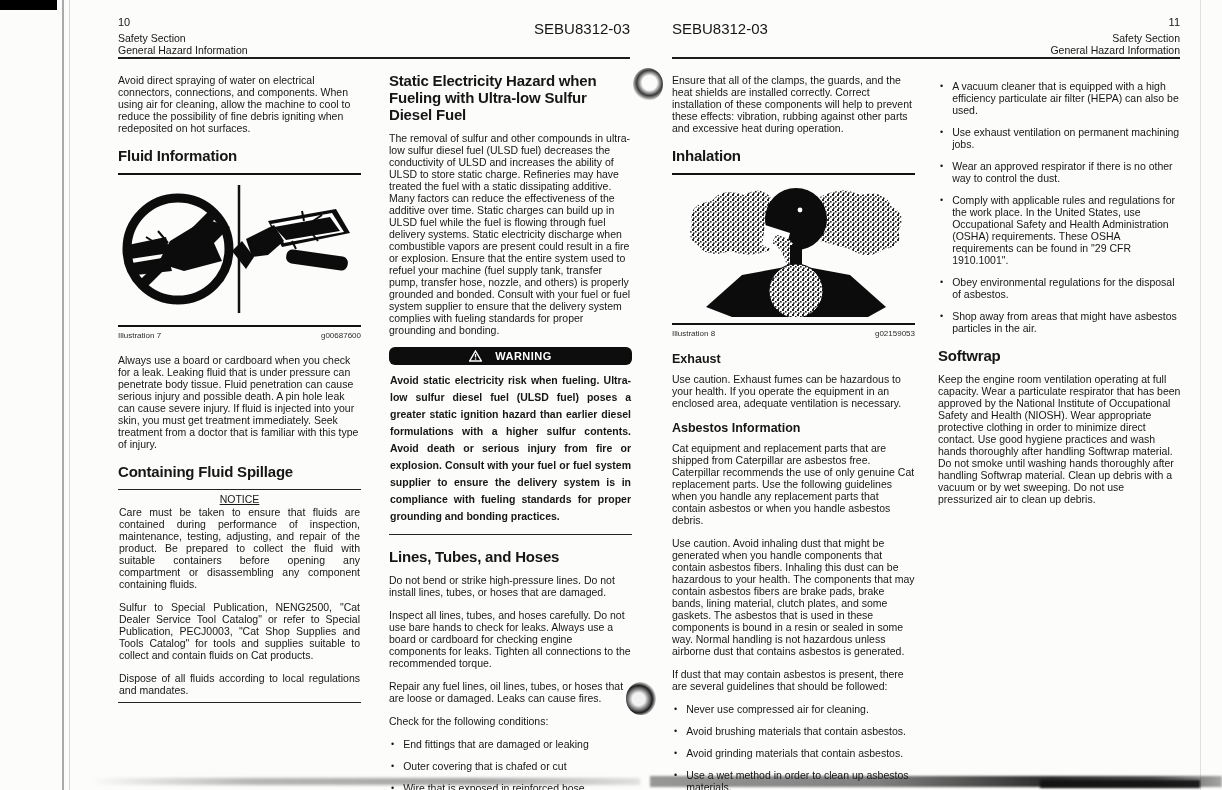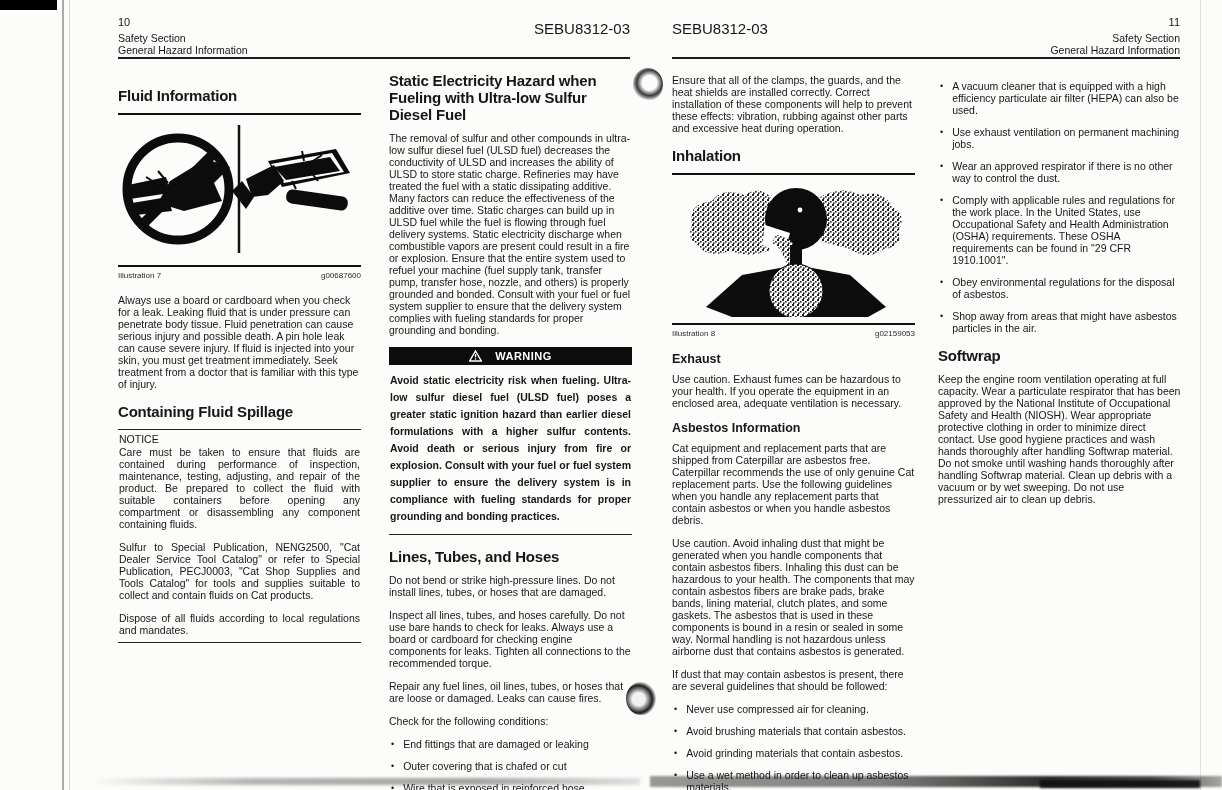--- a/index.html
+++ b/index.html
@@ -13,24 +13,24 @@
   .hdr-num{position:absolute;top:16px;font-size:11px;}
   .hdr-code{position:absolute;top:20px;font-size:15px;}
   .hdr-sec{position:absolute;font-size:10.5px;line-height:12px;}
   .col{position:absolute;top:74px;width:243px;font-size:10.5px;line-height:12px;}
   .para{margin:0 0 11px 0;}
   h2.sect{font-size:15px;line-height:17px;font-weight:bold;margin:13px 0 9px 0;letter-spacing:-.2px;}
   h3.subsect{font-size:12.5px;font-weight:bold;margin:13px 0 8px 0;}
   .figure{border-top:2px solid #111;border-bottom:2px solid #111;margin-top:5px;padding:4px 0;}
   .figcap{display:flex;justify-content:space-between;font-size:8px;color:#2b2b2b;margin:3px 0 12px 0;}
   .noticebox{border-top:1.5px solid #222;border-bottom:1.5px solid #222;padding:3px 1px 2px 1px;margin-top:4px;}
-  .noticebox .ntitle{font-size:10.5px;margin-bottom:1px;}
+  .noticebox .ntitle{text-align:center;font-size:10.5px;margin-bottom:1px;text-decoration:underline;}
   .noticebox .para{text-align:justify;}
   .warnbox{margin:6px 0 10px 0;border-bottom:1.5px solid #222;}
-  .warnbar{background:#0d0d0d;color:#fff;height:18px;display:flex;align-items:center;justify-content:center;gap:13px;font-weight:bold;font-size:11px;letter-spacing:.5px;}
+  .warnbar{background:#0d0d0d;color:#fff;height:18px;display:flex;align-items:center;justify-content:center;gap:13px;font-weight:bold;font-size:11px;letter-spacing:.5px;border-radius:6px;}
   .warnbody{font-weight:bold;text-align:justify;padding:7px 1px 9px 1px;line-height:17px;}
   .blist{margin:2px 0 0 0;}
   .bitem{display:flex;gap:9px;margin:0 0 10px 2px;}
   .bdot{flex:0 0 auto;font-size:9px;line-height:12px;}
   .btext{flex:1;}
   
   .art-topbar{position:absolute;left:0;top:0;width:57px;height:10px;background:#000;}
   .art-vline1{position:absolute;left:62px;top:0;width:1.5px;height:790px;background:#8f8f8f;opacity:.75;}
   .art-vline2{position:absolute;left:69px;top:0;width:1px;height:790px;background:#c4c4c4;opacity:.7;}
   .art-vline3{position:absolute;left:1200px;top:0;width:1px;height:790px;background:#d8d8d8;opacity:.8;}
@@ -64,20 +64,21 @@
 
 <div>
   <div class="hdr-code" style="left:672px;">SEBU8312-03</div>
   <div class="hdr-num" style="left:672px;width:508px;text-align:right;">11</div>
   <div class="hdr-sec" style="left:672px;top:32px;width:508px;text-align:right;">Safety Section</div>
   <div class="hdr-sec" style="left:672px;top:44px;width:508px;text-align:right;">General Hazard Information</div>
   <div class="page-header-rule" style="left:672px;width:508px;"></div>
 </div>
 
 <div class="col" style="left:118px;">
+  <p class="para">Avoid direct spraying of water on electrical connectors, connections, and components. When using air for cleaning, allow the machine to cool to reduce the possibility of fine debris igniting when redeposited on hot surfaces.</p>
   <h2 class="sect">Fluid Information</h2>
   <div class="figure">
     <svg width="243" height="140" viewBox="0 0 243 140">
       <line x1="121" y1="6" x2="121" y2="134" stroke="#111" stroke-width="2.5"></line>
 
       <g>
         <polygon points="52,62 88,40 112,48 96,64 104,82 66,92 40,84" fill="#0c0c0c"></polygon>
         <polygon points="10,66 48,58 52,74 12,80" fill="#0c0c0c"></polygon>
         <polygon points="14,84 50,78 54,92 18,96" fill="#0c0c0c"></polygon>
         <g stroke="#0c0c0c" stroke-width="2">

